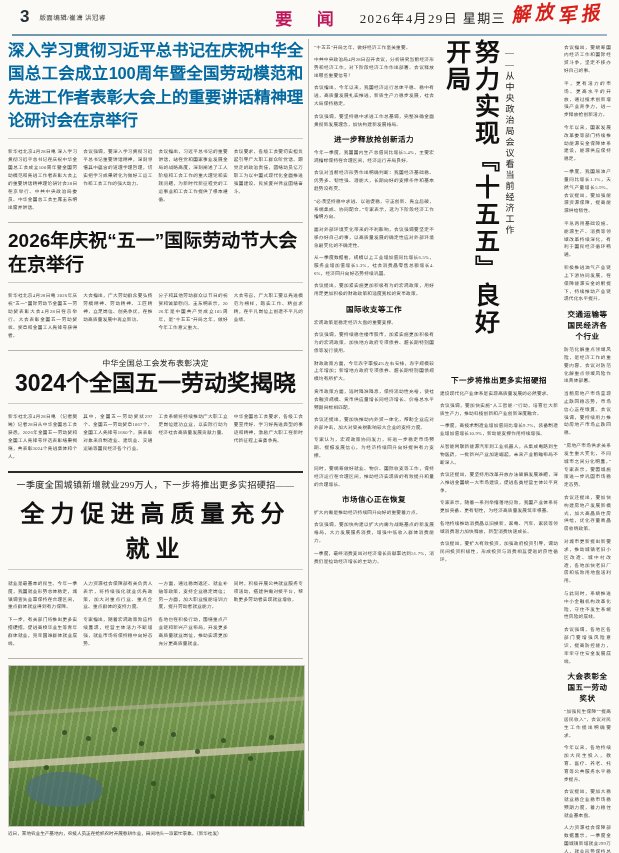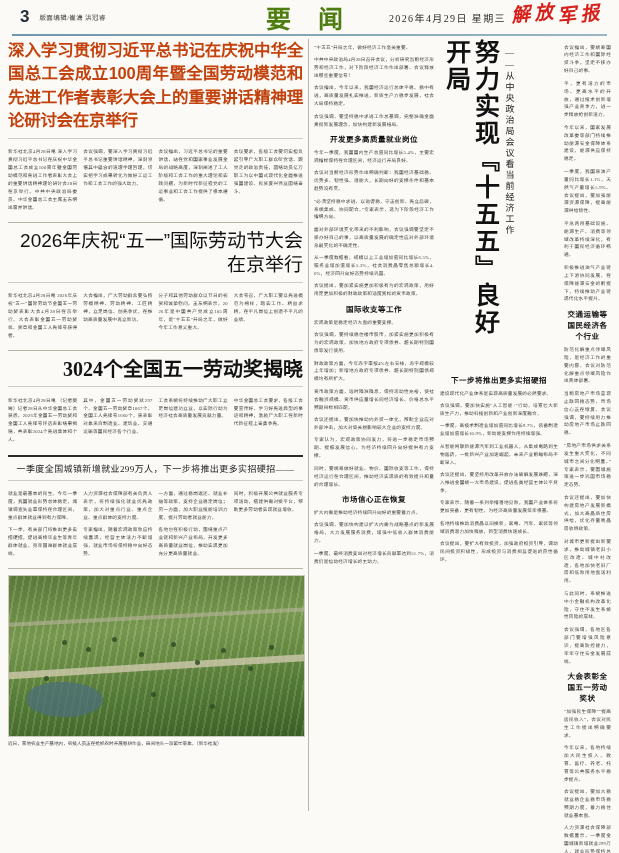--- a/index.html
+++ b/index.html
@@ -10,45 +10,45 @@
     color:#1c1c1c;
     overflow:hidden;
     position:relative;
   }
   .page{width:619px;height:853px;position:relative;box-sizing:border-box;padding:0 8px;}
 
   
   .masthead{height:34px;display:flex;align-items:center;position:relative;}
   .folio{font-family:"Liberation Sans",sans-serif;font-weight:bold;font-size:17px;color:#26303a;margin-left:12px;letter-spacing:0;}
   .editors{font-size:6.5px;color:#3a3a3a;margin-left:10px;letter-spacing:.4px;white-space:nowrap;}
-  .section-title{position:absolute;left:50%;transform:translateX(-50%);font-family:"Liberation Sans",sans-serif;font-weight:bold;font-size:25px;letter-spacing:10px;color:#4d7c0f;}
-  .issue-date{position:absolute;right:105px;font-size:10px;color:#2a2a2a;letter-spacing:1.4px;white-space:nowrap;}
+  .section-title{position:absolute;left:50%;transform:translateX(-50%);font-family:"Liberation Sans",sans-serif;font-weight:bold;font-size:17px;letter-spacing:10px;color:#be185d;}
+  .issue-date{position:absolute;right:105px;font-size:13px;color:#2a2a2a;letter-spacing:1.4px;white-space:nowrap;}
   .brand{position:absolute;right:4px;top:1px;width:96px;height:30px;}
   .brand svg{display:block;}
   .rule-top{height:2px;background:linear-gradient(to right,#6f96aa,#9bb6c4);margin:0 4px 3px 4px;}
 
   
   .cols{display:flex;height:772px;}
   .col-left{width:295px;flex:none;position:relative;}
   .vsep{width:1px;background:#b9b5ab;margin:0 5px;flex:none;}
   .col-right{flex:1;position:relative;display:flex;flex-direction:column;}
 
   
   .hl-main{
     font-family:"Liberation Sans",sans-serif;font-weight:bold;
     font-size:16.5px;line-height:1.42;text-align:justify;
-    letter-spacing:-0.3px;color:#c2410c;
+    letter-spacing:-0.3px;color:#0369a1;
   }
   .hl-2{
-    font-family:"Liberation Sans",sans-serif;font-weight:normal;
-    font-size:19px;line-height:1.25;text-align:right;color:#111;letter-spacing:0px;
+    font-family:"Liberation Sans",sans-serif;font-weight:bold;
+    font-size:19px;line-height:1.25;text-align:left;color:#111;letter-spacing:0px;
   }
   .hl-3{
-    font-family:Liberation Serif, serif;font-weight:bold;
-    font-size:20px;line-height:1.2;text-align:right;color:#111;
+    font-family:Liberation Sans, sans-serif;font-weight:bold;
+    font-size:23px;line-height:1.2;text-align:center;color:#111;
   }
   .shoulder{font-size:9px;text-align:center;color:#222;letter-spacing:.4px;margin-bottom:3px;}
   .kicker{font-size:8px;text-align:center;color:#222;letter-spacing:.2px;margin-bottom:2px;}
   .hl-wide{
     font-family:"Liberation Sans",sans-serif;font-weight:bold;font-size:24px;
     text-align:center;letter-spacing:6px;color:#111;
   }
 
   
   .body-cols{display:flex;gap:6px;}
@@ -151,40 +151,42 @@
         <div class="bcol">
             <p class="ptext">分子和其他劳动群众以节日的祝贺和诚挚慰问。王东明表示，2026年是中国共产党成立105周年，是“十五五”开局之年，做好今年工作意义重大。</p>
           </div>
         <div class="bcol">
             <p class="ptext">大会号召，广大职工要以先进模范为榜样，踏实工作、精益求精，在平凡岗位上创造不平凡的业绩。</p>
           </div>
       </div>
 
       <div class="hrule"></div>
 
+      <div class="kicker">中华全国总工会发布表彰决定</div>
       <div class="hl-3">3024个全国五一劳动奖揭晓</div>
       <div class="hrule-thin"></div>
       <div class="body-cols">
         <div class="bcol">
             <p class="ptext">新华社北京4月28日电  （记者樊曦）记者28日从中华全国总工会获悉，2026年全国五一劳动奖和全国工人先锋号评选表彰结果揭晓，共表彰3024个先进集体和个人。</p>
           </div>
         <div class="bcol">
             <p class="ptext">其中，全国五一劳动奖状297个、全国五一劳动奖章1067个、全国工人先锋号1660个。获表彰对象来自制造业、建筑业、交通运输等国民经济各个行业。</p>
           </div>
         <div class="bcol">
             <p class="ptext">工会系统将持续推动广大职工立足岗位建功立业，以实际行动为经济社会高质量发展贡献力量。</p>
           </div>
         <div class="bcol">
             <p class="ptext">中华全国总工会要求，各级工会要宣传好、学习好先进典型的事迹和精神，激励广大职工在新时代新征程上奋勇争先。</p>
           </div>
       </div>
 
       <div class="hrule-dark"></div>
 
       <div class="shoulder">一季度全国城镇新增就业299万人，下一步将推出更多实招硬招——</div>
+      <div class="hl-wide">全力促进高质量充分就业</div>
       <div class="hrule-thin"></div>
       <div class="body-cols">
         <div class="bcol">
           <p class="ptext">就业是最基本的民生。今年一季度，我国就业形势总体稳定，城镇调查失业率保持在合理区间，重点群体就业得到有力保障。</p>
           <p class="ptext">下一步，有关部门将推出更多实招硬招，促进高校毕业生等青年群体就业，兜牢困难群体就业底线。</p>
         </div>
         <div class="bcol">
           <p class="ptext">人力资源社会保障部有关负责人表示，将持续强化就业优先政策，加大对重点行业、重点企业、重点群体的支持力度。</p>
           <p class="ptext">专家指出，随着宏观政策效应持续显现，经营主体活力不断增强，就业市场将保持稳中向好态势。</p>
         </div>
@@ -226,21 +228,21 @@
 
     <div class="col-right">
 
       <div style="display:flex;gap:6px;">
         <div style="width:120px;flex:none;">
           <p class="ptext">“十五五”开局之年，做好经济工作至关重要。</p>
           <p class="ptext">中共中央政治局4月28日召开会议，分析研究当前经济形势和经济工作，对下阶段经济工作作出部署。会议释放出哪些重要信号？</p>
           <p class="ptext">会议指出，今年以来，我国经济运行总体平稳、稳中有进，高质量发展扎实推进，新质生产力稳步发展，社会大局保持稳定。</p>
           <p class="ptext">会议强调，要坚持稳中求进工作总基调，完整准确全面贯彻新发展理念，加快构建新发展格局。</p>
 
-          <div class="subhead">开发更多高质量就业岗位</div>
+          <div class="subhead">进一步释放抢创新活力</div>
           <p class="ptext">今年一季度，我国国内生产总值同比增长5.4%，主要宏观指标保持在合理区间，经济运行开局良好。</p>
           <p class="ptext">会议对当前经济形势作出明确判断：我国经济基础稳、优势多、韧性强、潜能大，长期向好的支撑条件和基本趋势没有变。</p>
           <p class="ptext">“必须坚持稳中求进、以进促稳，守正创新、先立后破，系统集成、协同配合。”专家表示，这为下阶段经济工作指明方向。</p>
           <p class="ptext">面对外部环境变化带来的不利影响，会议强调要坚定不移办好自己的事，以高质量发展的确定性应对外部环境急剧变化的不确定性。</p>
           <p class="ptext">从一季度数据看，规模以上工业增加值同比增长6.5%，服务业增加值增长5.3%，社会消费品零售总额增长4.6%，经济回升向好态势持续巩固。</p>
           <p class="ptext">会议提出，要加紧实施更加积极有为的宏观政策，用好用足更加积极的财政政策和适度宽松的货币政策。</p>
 
           <div class="subhead">国际收支等工作</div>
           <p class="ptext">宏观政策是稳定经济大盘的重要支撑。</p>
           <p class="ptext">会议强调，要持续稳住楼市股市，加紧实施更加积极有为的宏观政策。加快地方政府专项债券、超长期特别国债等发行使用。</p>

